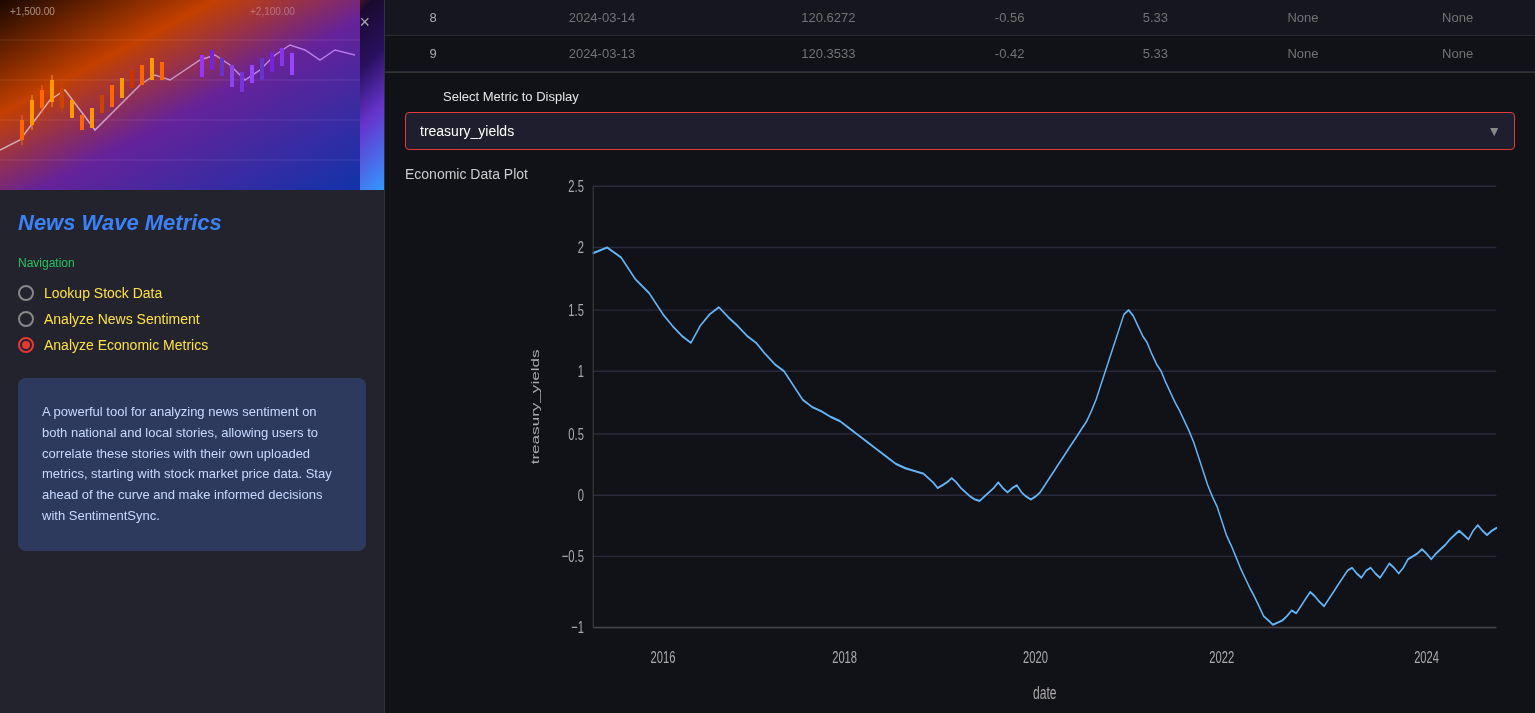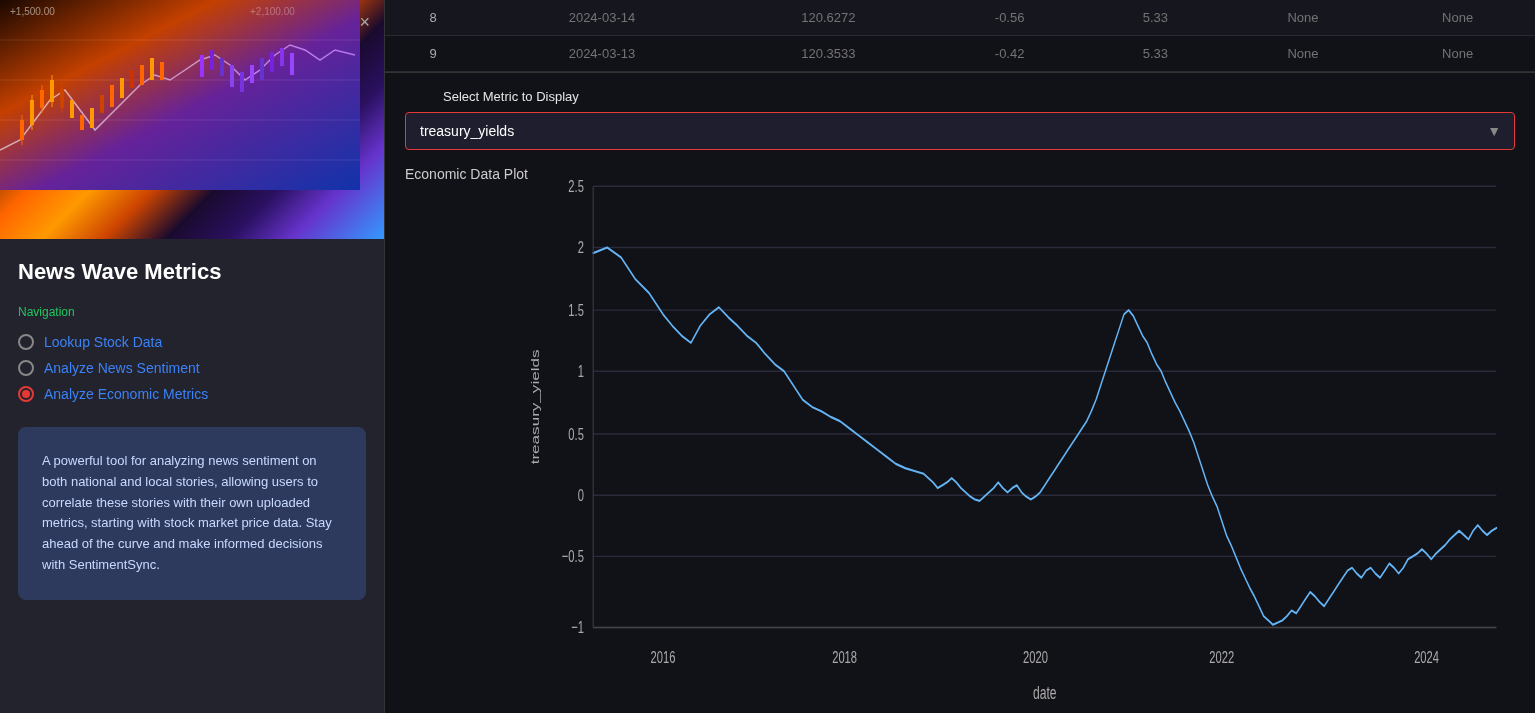--- a/index.html
+++ b/index.html
@@ -30,21 +30,21 @@
       background: none;
       border: none;
       color: #aaa;
       font-size: 18px;
       cursor: pointer;
       z-index: 10;
     }
 
     .sidebar-image {
       width: 100%;
-      height: 239px;
+      height: 190px;
       overflow: hidden;
     }
 
     .sidebar-image-placeholder {
       width: 100%;
       height: 100%;
       background: linear-gradient(135deg, #1a1200 0%, #3d2000 20%, #ff6600 35%, #ff9900 45%, #cc4400 55%, #1a0a2e 65%, #2a1060 75%, #6633cc 85%, #3399ff 100%);
       display: flex;
       align-items: center;
       justify-content: center;
@@ -53,42 +53,43 @@
     }
 
     .sidebar-content {
       padding: 20px 18px;
       flex: 1;
     }
 
     .app-title {
       font-size: 22px;
       font-weight: 700;
-      color: #ffffff;
+      color: #3b82f6;
       margin-bottom: 20px;
+      font-style: italic;
     }
 
     .nav-label {
       font-size: 12px;
       color: #22c55e;
       margin-bottom: 10px;
     }
 
     .nav-items {
       list-style: none;
       margin-bottom: 20px;
     }
 
     .nav-item {
       display: flex;
       align-items: center;
       gap: 10px;
       padding: 5px 0;
       font-size: 14px;
-      color: #3b82f6;
+      color: #fde047;
       cursor: pointer;
     }
 
     .radio-circle {
       width: 16px;
       height: 16px;
       border-radius: 50%;
       border: 2px solid #888;
       display: flex;
       align-items: center;

